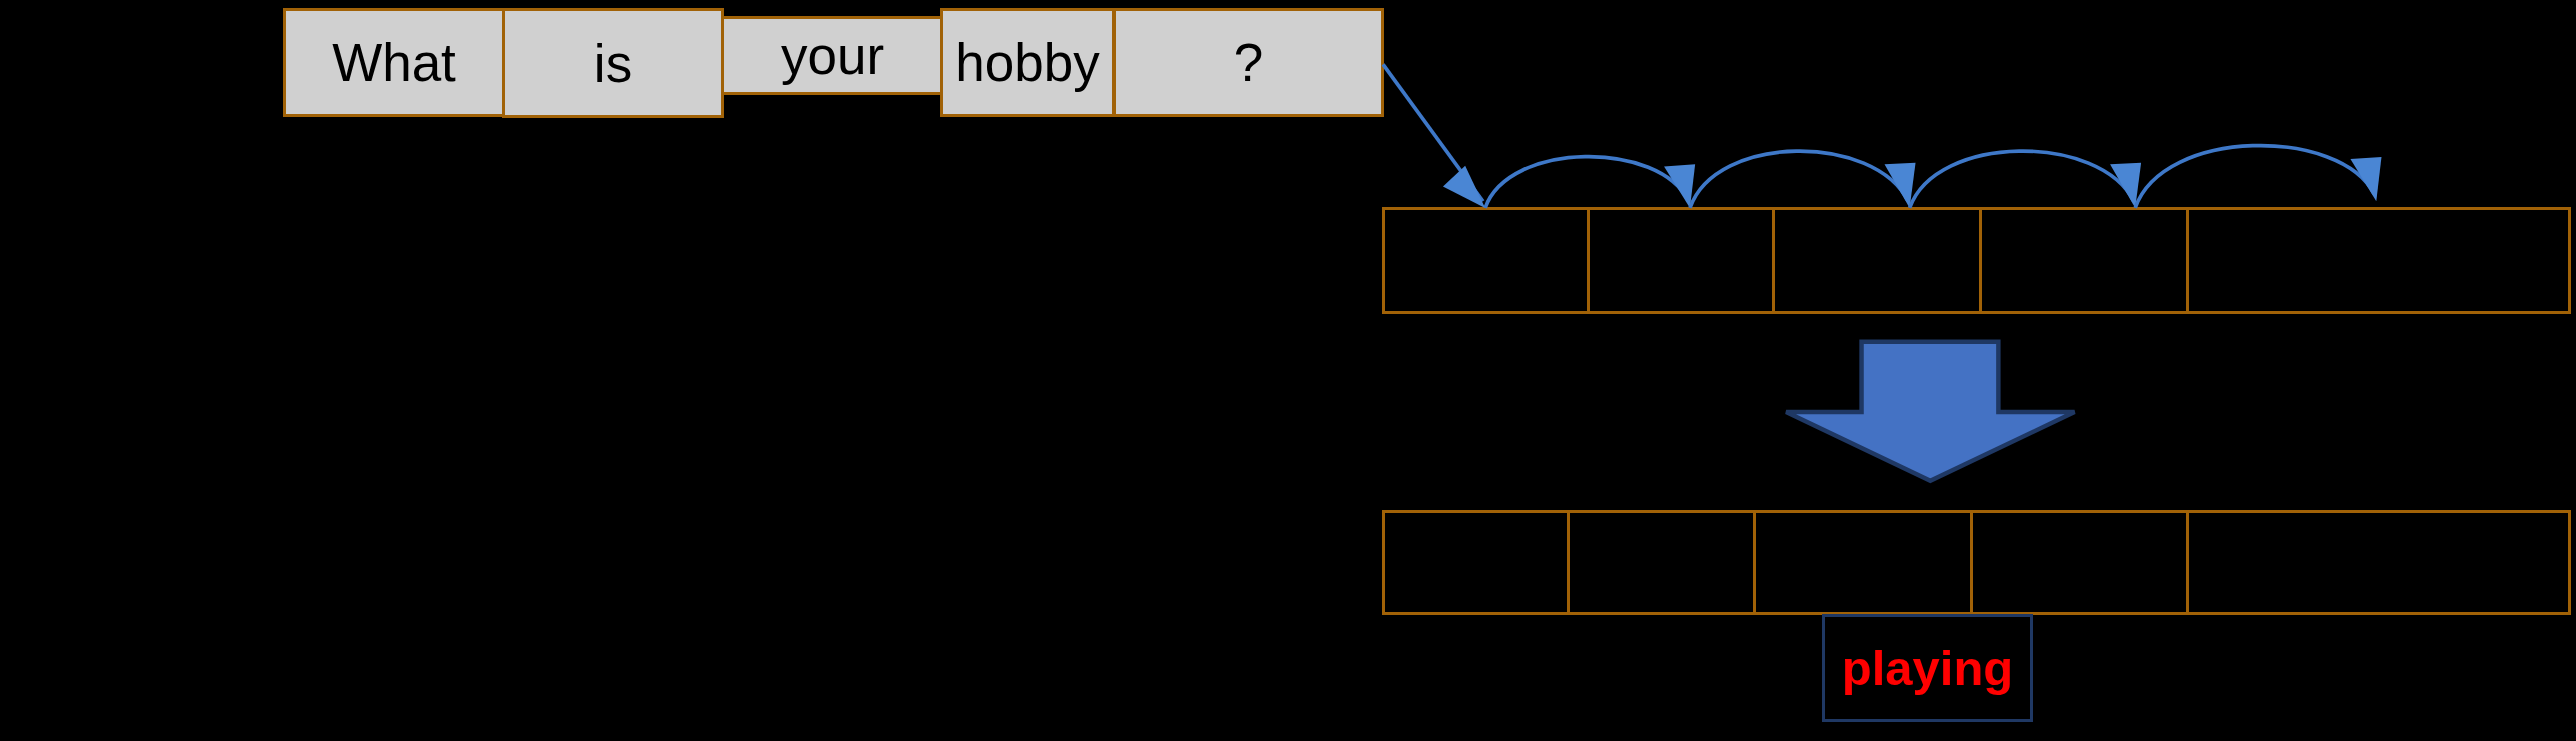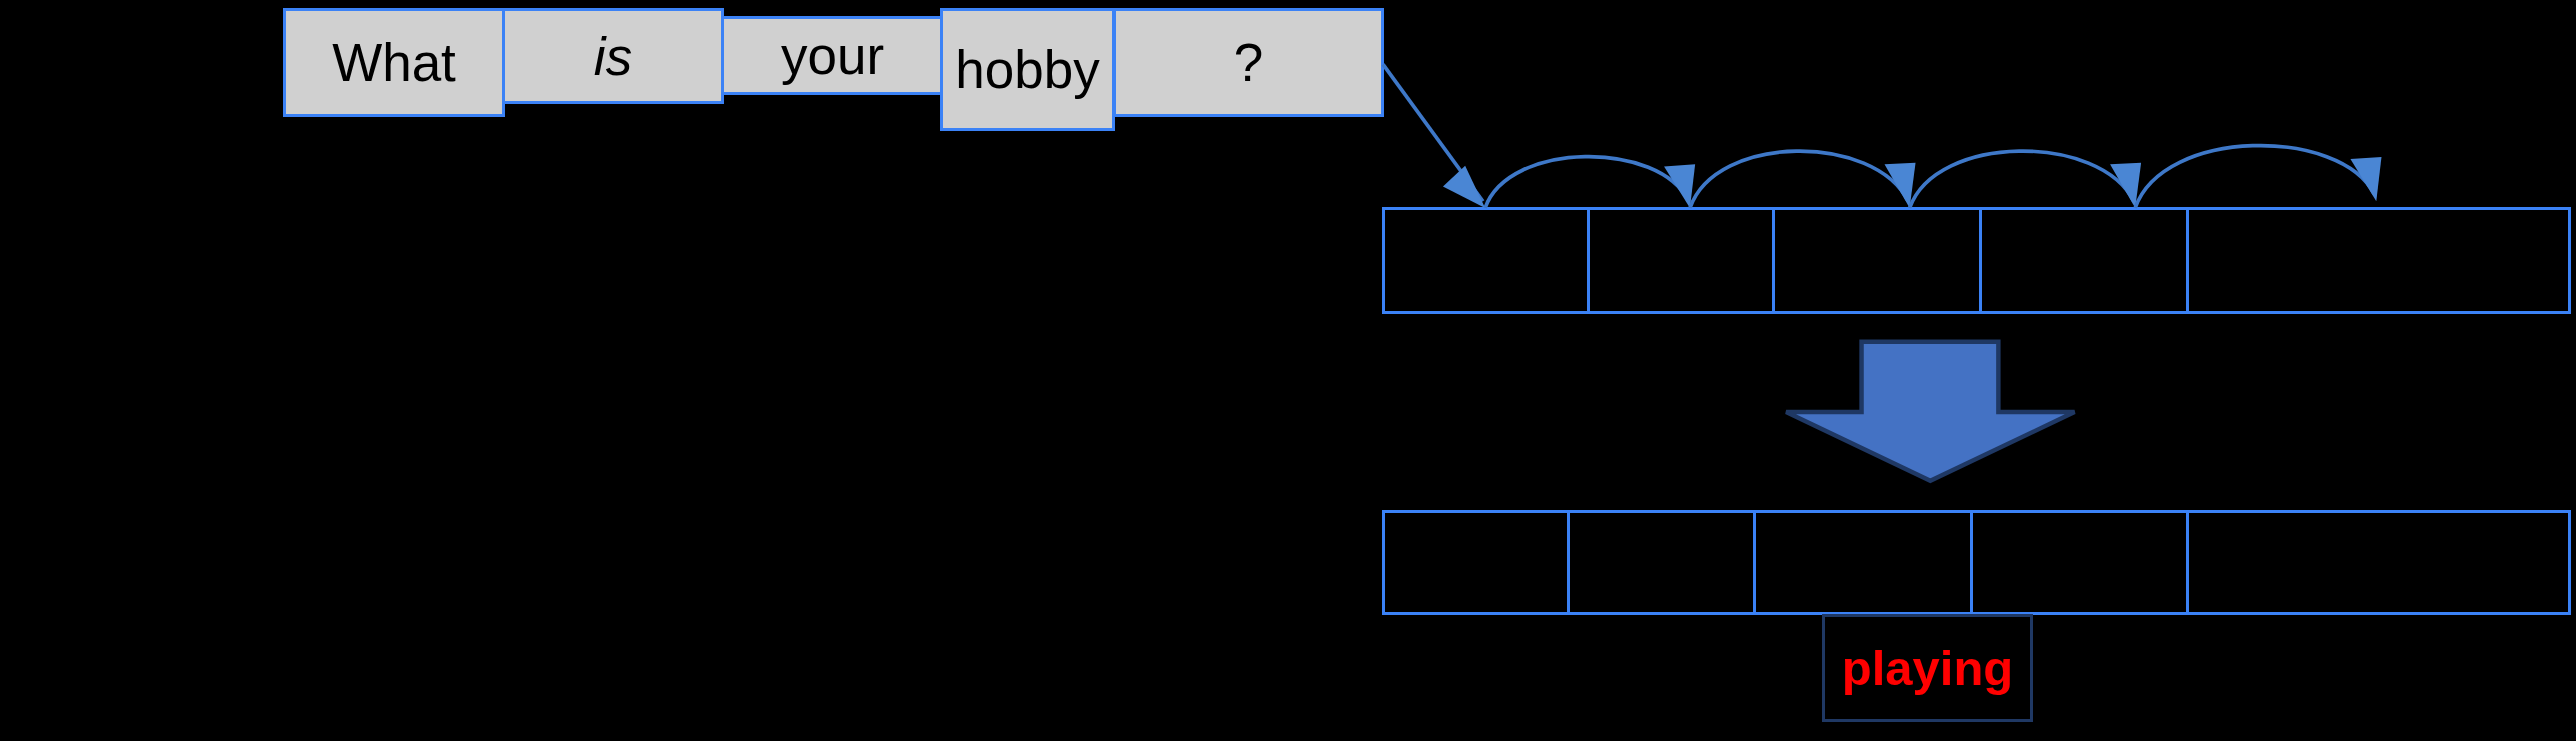--- a/index.html
+++ b/index.html
@@ -19,21 +19,21 @@
     overflow: hidden;
   }
 
   
   .cell {
     position: absolute;
     box-sizing: border-box;
     display: flex;
     align-items: center;
     justify-content: center;
-    border: 3px solid #3b82f6;
+    border: 3px solid #a16207;
   }
   .cell.filled {
     background: #D0D0D0;
     color: #000000;
     font-size: 53px;
     line-height: 1;
     font-weight: 400;
   }
   .cell.empty {
     background: #000000;
@@ -118,27 +118,27 @@
 </style>
 </head>
 <body>
 
 <div id="canvas">
 
   <div id="source-table">
     <div class="cell filled" style="left:0px; top:0px; width:222px; height:109px;">
       <span class="cell-text">What</span>
     </div>
-    <div class="cell filled" style="left:219px; top:0px; width:222px; height:96px;font-style:italic;">
+    <div class="cell filled" style="left:219px; top:0px; width:222px; height:110px;">
       <span class="cell-text">is</span>
     </div>
     <div class="cell filled" style="left:438px; top:8px; width:223px; height:79px;">
       <span class="cell-text">your</span>
     </div>
-    <div class="cell filled" style="left:657px; top:0px; width:175px; height:123px;">
+    <div class="cell filled" style="left:657px; top:0px; width:175px; height:109px;">
       <span class="cell-text">hobby</span>
     </div>
     <div class="cell filled" style="left:830px; top:0px; width:271px; height:109px;">
       <span class="cell-text">?</span>
     </div>
   </div>
 
   <div id="encoder-table">
     <div class="cell empty" style="left:0px; top:0px; width:208px; height:107px;">
       <span class="cell-text"></span>

